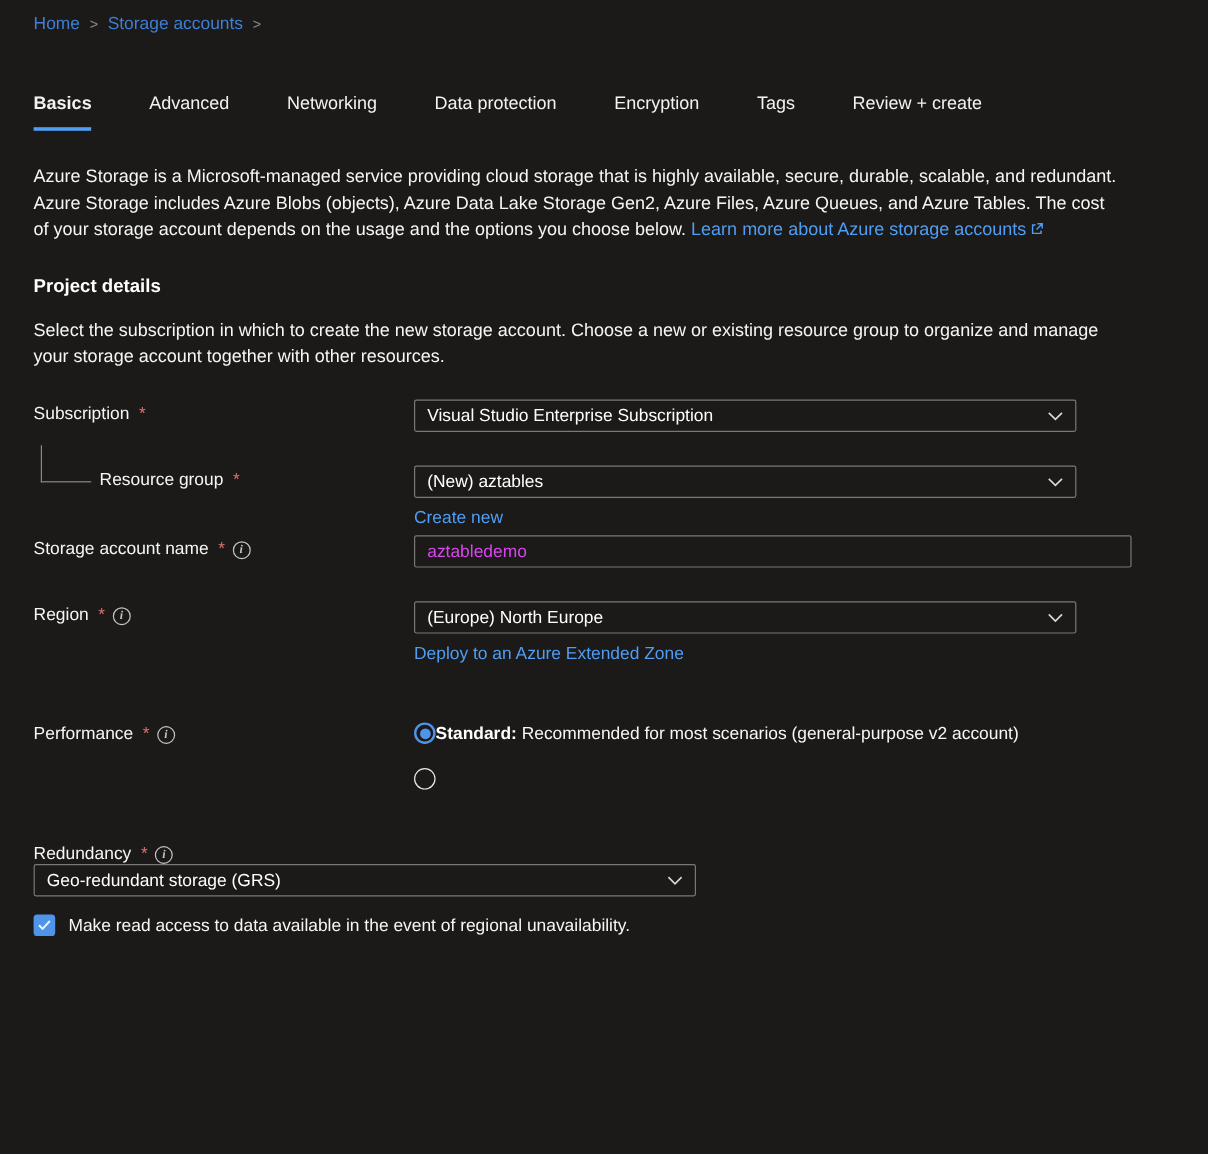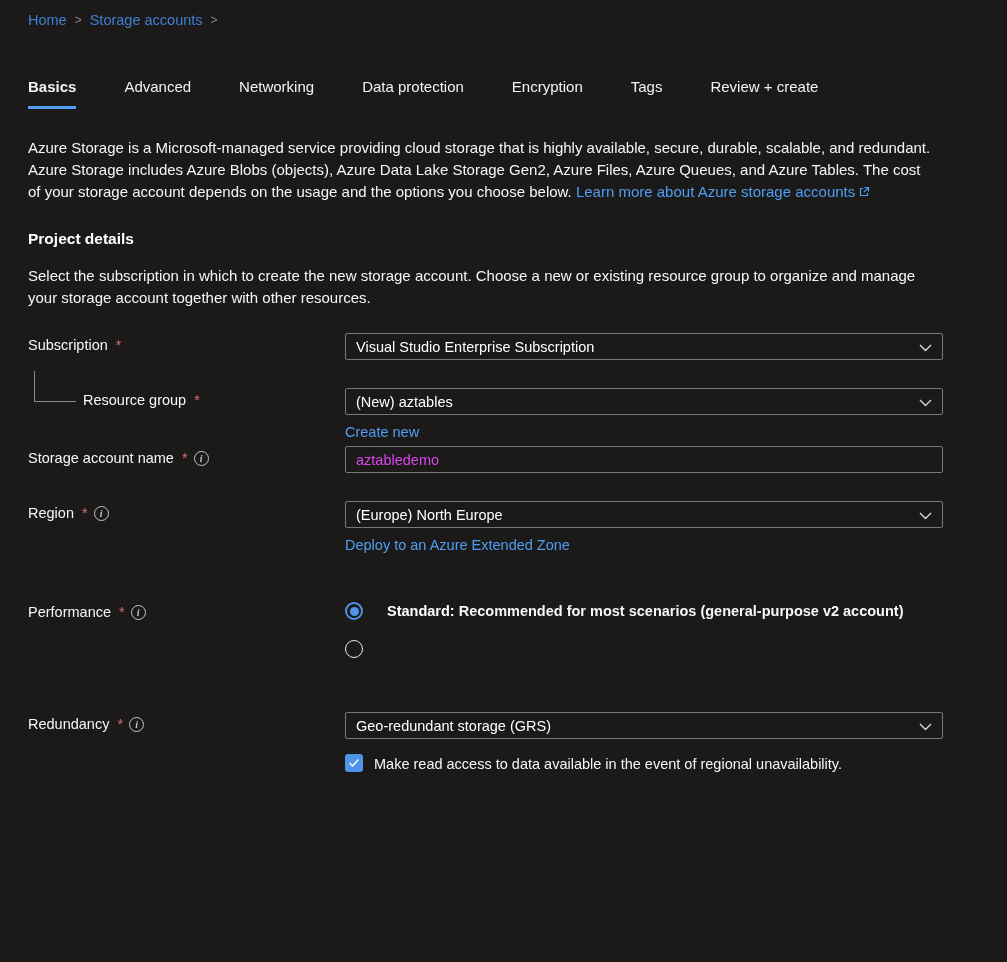--- a/index.html
+++ b/index.html
@@ -40,21 +40,21 @@
   .form { margin-top:24px; }
   .form-row { display:flex; align-items:flex-start; }
   .form-label { width:317px; flex-shrink:0; padding-top:4px; font-size:14.5px; color:#f6f6f6; display:flex; align-items:center; gap:6px; }
   .req { color:#d8706f; margin-left:2px; }
   .info-icon {
     display:inline-flex; align-items:center; justify-content:center;
     width:15px; height:15px; border:1px solid #c8c6c4; border-radius:50%;
     font-size:10px; color:#c8c6c4; font-family:"Liberation Serif", serif;
     cursor:pointer; flex-shrink:0; font-style:italic; font-weight:700;
   }
-  .form-control { width:598px; }
+  .form-control { width:552px; }
   .dropdown {
     height:27px; border:1px solid #7a7875; border-radius:2px; background:#1b1a19;
     display:flex; align-items:center; justify-content:space-between;
     padding:0 10px; font-size:14.5px; color:#ffffff; cursor:pointer;
   }
   .text-input {
     width:598px; height:27px; border:1px solid #7a7875; border-radius:2px;
     background:#1b1a19; color:#d946ef; font-size:14.5px; padding:0 10px;
     font-family:"Liberation Sans", sans-serif; outline:none;
   }
@@ -65,21 +65,21 @@
   .sub-group { position:relative; }
   .connector {
     position:absolute; left:6px; top:38px; width:42px; height:31px;
     border-left:1px solid #8a8886; border-bottom:1px solid #8a8886;
   }
   .rg-row { margin-top:28px; }
   .rg-row .form-label { padding-left:55px; }
 
   
   .radio-group { padding-top:2px; }
-  .radio-row { display:flex; align-items:center; gap:24px; cursor:pointer;font-weight:bold; }
+  .radio-row { display:flex; align-items:flex-end; gap:0; cursor:pointer; }
   .radio-row + .radio-row { margin-top:20px; }
   .radio {
     width:18px; height:18px; border-radius:50%; flex-shrink:0;
     display:flex; align-items:center; justify-content:center;
   }
   .radio.checked { border:2px solid #4f94e8; }
   .radio.checked .radio-dot { width:9px; height:9px; border-radius:50%; background:#4f94e8; }
   .radio.unchecked { border:1.5px solid #e8e8e8; }
   .radio-text { font-size:14.5px; color:#f6f6f6; }
   .radio-text b { color:#ffffff; }
@@ -89,21 +89,21 @@
   .checkbox {
     width:18px; height:18px; border-radius:3px; background:#4f94e8;
     display:flex; align-items:center; justify-content:center; flex-shrink:0;
   }
   .checkbox-label { font-size:14.5px; color:#f6f6f6; }
 
   .mt-instance { margin-top:52px; }
   .row-storage { margin-top:6px; }
   .row-region { margin-top:28px; }
   .row-perf { margin-top:47px; }
-  .row-redun { margin-top:54px; }
+  .row-redun { margin-top:42px;flex-direction:column; }
 </style>
 </head>
 <body>
 
 <div class="container">
 
   <div class="breadcrumb">
     <a class="crumb">Home</a>
     <span class="crumb-sep">&gt;</span>
     <a class="crumb">Storage accounts</a>

